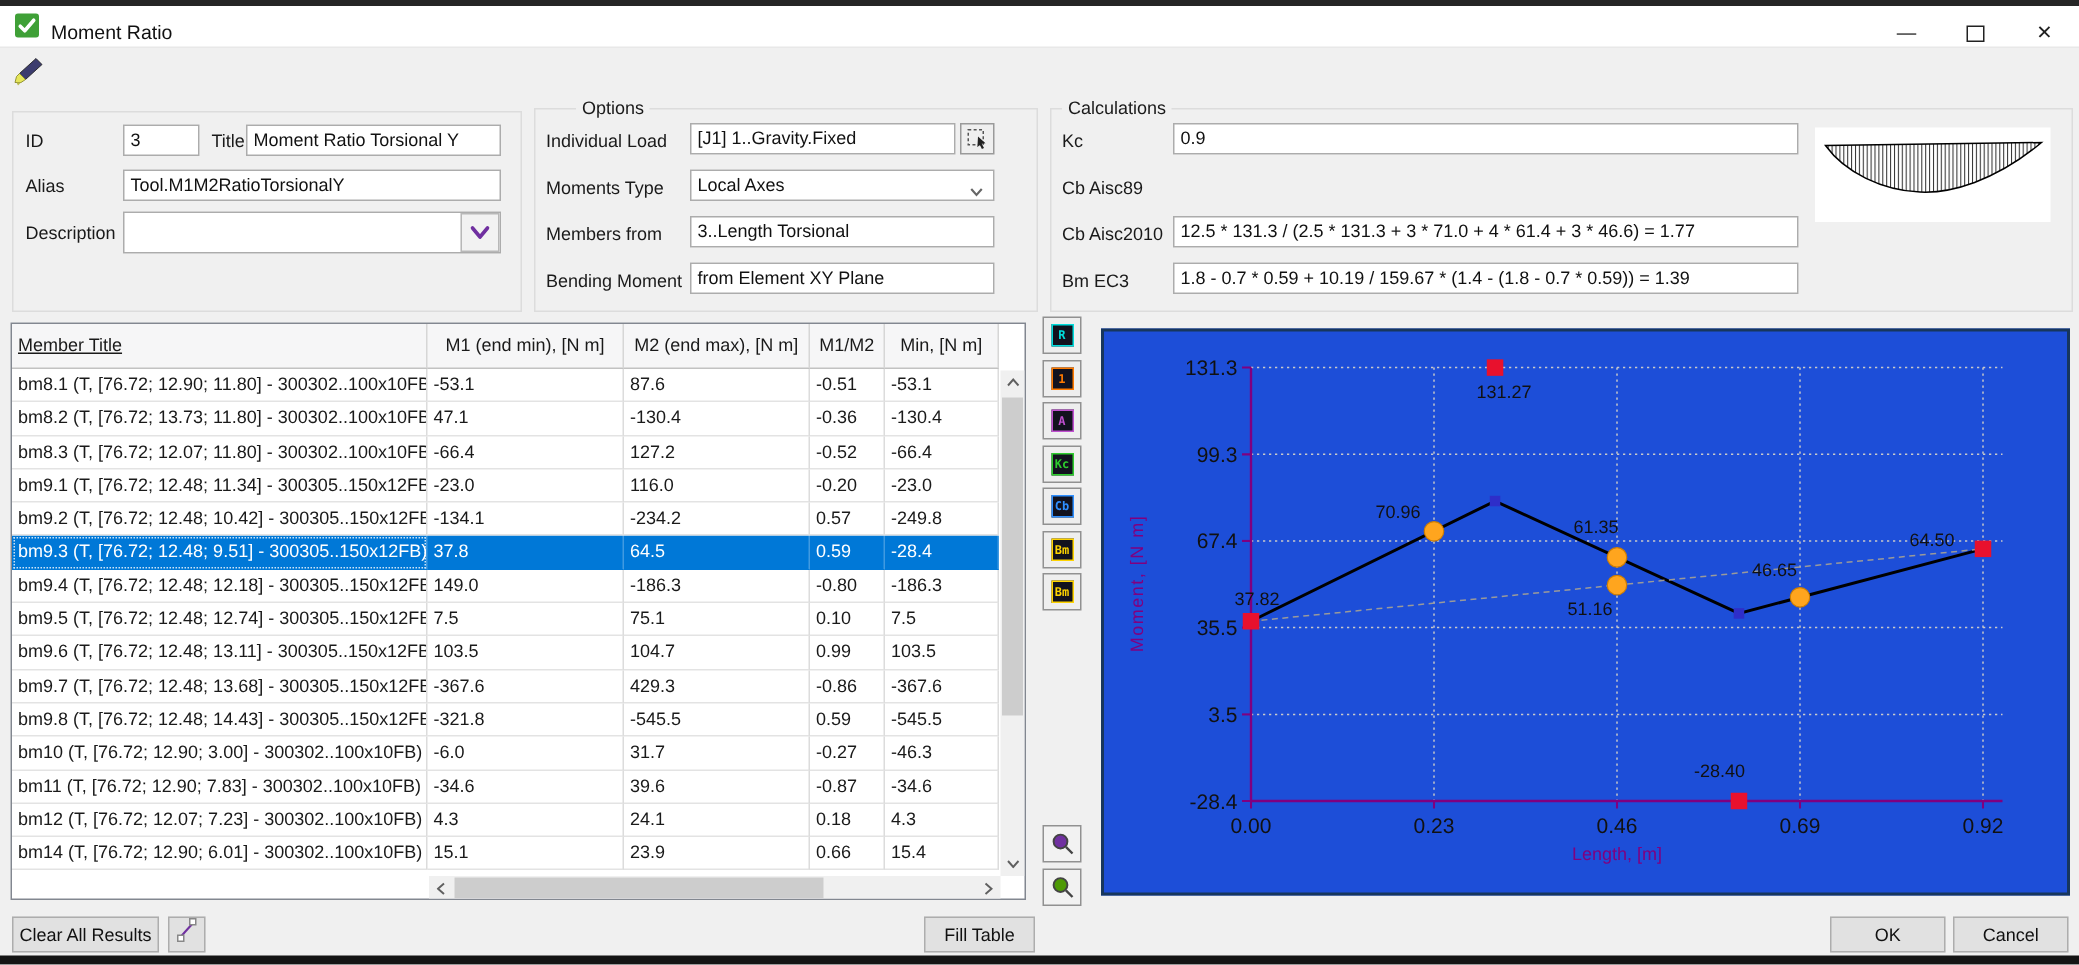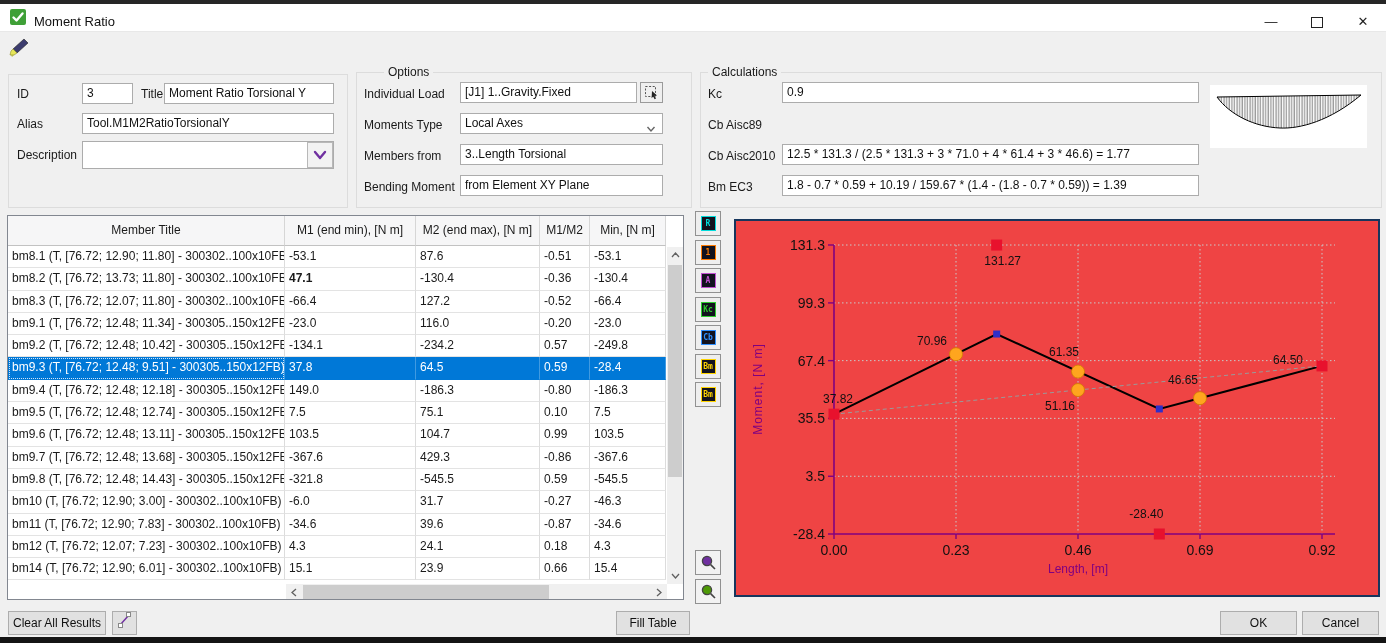--- a/index.html
+++ b/index.html
@@ -57,21 +57,21 @@
   .hsb{position:absolute;left:278px;top:368px;width:381px;height:16px;background:#f0f0f0;}
   .hsb .thumb{position:absolute;left:17px;top:1px;width:246px;height:14px;background:#cdcdcd;}
   .sb-arrow{position:absolute;width:16px;height:16px;display:flex;align-items:center;justify-content:center;}
 
   
   .side-btn{left:695px;width:26px;height:25px;background:#eeeeee;border:1px solid #919191;display:flex;align-items:center;justify-content:center;box-sizing:border-box;padding:0;}
   .icon-box{width:15px;height:15px;background:#12121e;display:flex;align-items:center;justify-content:center;font-family:"DejaVu Sans Mono",monospace;font-weight:bold;font-size:8px;box-sizing:border-box;}
   .zoom-btn{left:695px;width:26px;height:25px;background:#f2f2f2;border:1px solid #919191;display:flex;align-items:center;justify-content:center;box-sizing:border-box;padding:0;}
 
   
-  .chartbox{left:734px;top:219px;width:642px;height:374px;background:#ef4444;border:2px solid #17365d;}
+  .chartbox{left:734px;top:219px;width:642px;height:374px;background:#1d4ed8;border:2px solid #17365d;}
 
   
   .btn{top:611px;height:24px;background:#e1e1e1;border:1px solid #adadad;font-size:12px;color:#111;box-sizing:border-box;text-align:center;line-height:22px;padding:0;font-family:"Liberation Sans",sans-serif;}
   .btn-clear{left:8px;width:98px;}
   .btn-lineicon{left:112px;width:25px;}
   .btn-fill{left:616px;width:74px;}
   .btn-ok{left:1220px;width:77px;}
   .btn-cancel{left:1302px;width:77px;}
 </style>
 </head>
@@ -156,37 +156,37 @@
         <pattern id="hatch" width="2.6" height="8" patternUnits="userSpaceOnUse">
           <line x1="1" y1="0" x2="1" y2="8" stroke="#333" stroke-width="0.7"></line>
         </pattern>
       </defs>
       <path d="M 7 12 L 151 10 C 120 36 90 44 70 43 C 45 42 20 30 7 12 Z" fill="url(#hatch)" stroke="#000" stroke-width="1"></path>
     </svg>
   </div>
 
   <div class="abs tablebox">
     <div class="thead" id="table-header">
-        <div class="hcell" style="width: 277px; text-align: center;">Member Title</div>
+        <div class="hcell" style="width: 277px; text-align: left; text-decoration: underline;">Member Title</div>
         <div class="hcell" style="width: 131px; text-align: center;">M1 (end min), [N m]</div>
         <div class="hcell" style="width: 124px; text-align: center;">M2 (end max), [N m]</div>
         <div class="hcell" style="width: 50px; text-align: center;">M1/M2</div>
         <div class="hcell" style="width: 76px; text-align: center;">Min, [N m]</div>
       </div>
     <div class="tbody" id="table-body">
         <div class="trow">
           <div class="tcell" style="width: 277px;">bm8.1 (T, [76.72; 12.90; 11.80] - 300302..100x10FB)</div>
           <div class="tcell" style="width: 131px;">-53.1</div>
           <div class="tcell" style="width: 124px;">87.6</div>
           <div class="tcell" style="width: 50px;">-0.51</div>
           <div class="tcell" style="width: 76px;">-53.1</div>
         </div>
         <div class="trow">
           <div class="tcell" style="width: 277px;">bm8.2 (T, [76.72; 13.73; 11.80] - 300302..100x10FB)</div>
-          <div class="tcell" style="width: 131px; font-weight: bold;">47.1</div>
+          <div class="tcell" style="width: 131px;">47.1</div>
           <div class="tcell" style="width: 124px;">-130.4</div>
           <div class="tcell" style="width: 50px;">-0.36</div>
           <div class="tcell" style="width: 76px;">-130.4</div>
         </div>
         <div class="trow">
           <div class="tcell" style="width: 277px;">bm8.3 (T, [76.72; 12.07; 11.80] - 300302..100x10FB)</div>
           <div class="tcell" style="width: 131px;">-66.4</div>
           <div class="tcell" style="width: 124px;">127.2</div>
           <div class="tcell" style="width: 50px;">-0.52</div>
           <div class="tcell" style="width: 76px;">-66.4</div>

